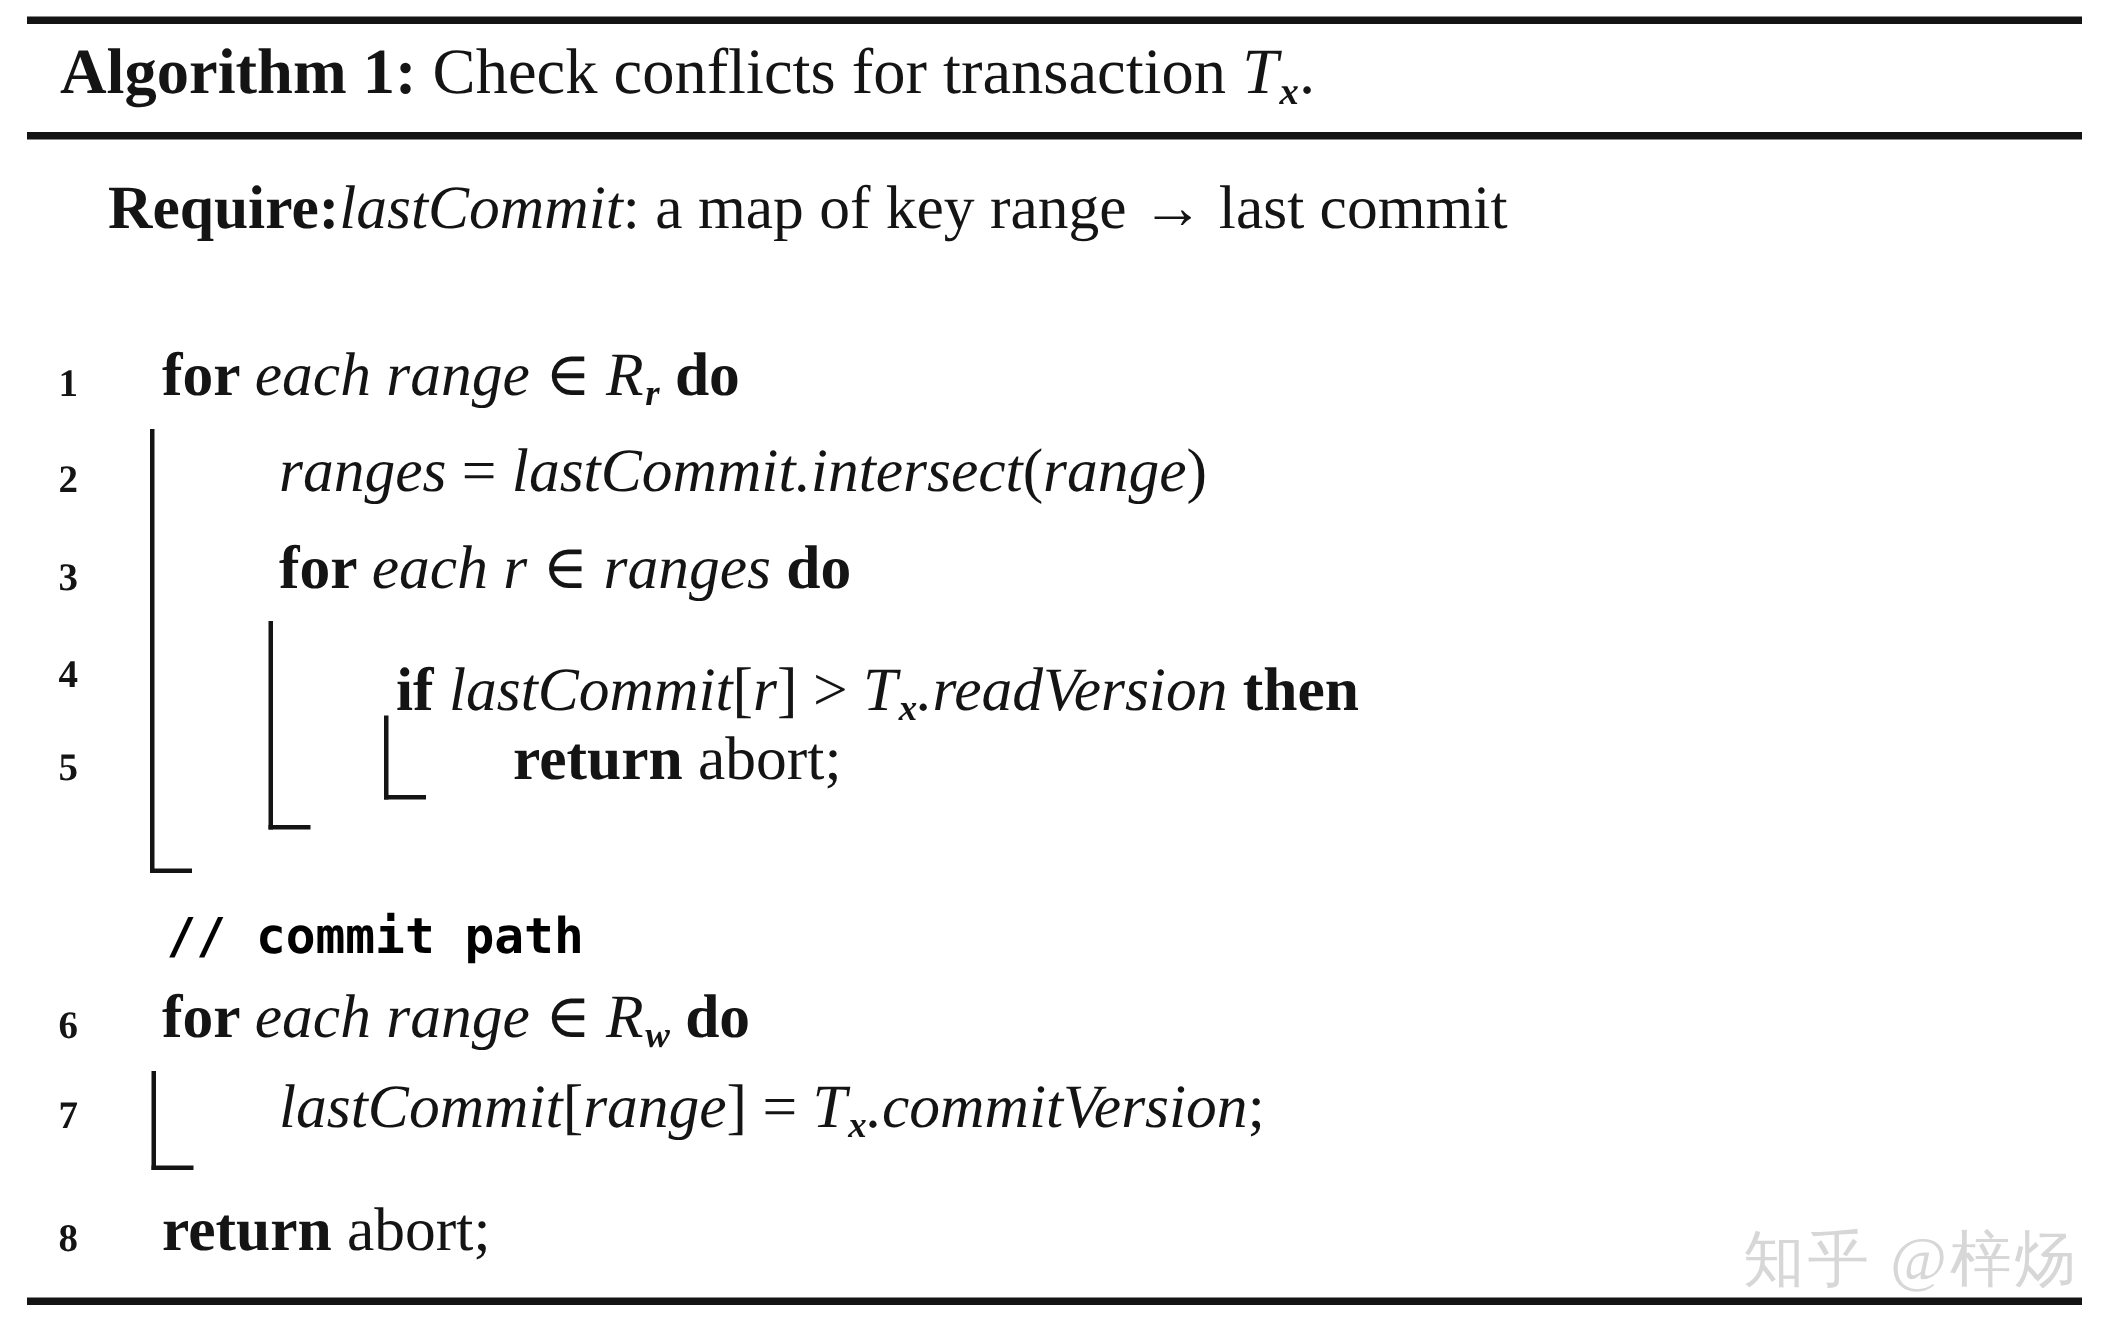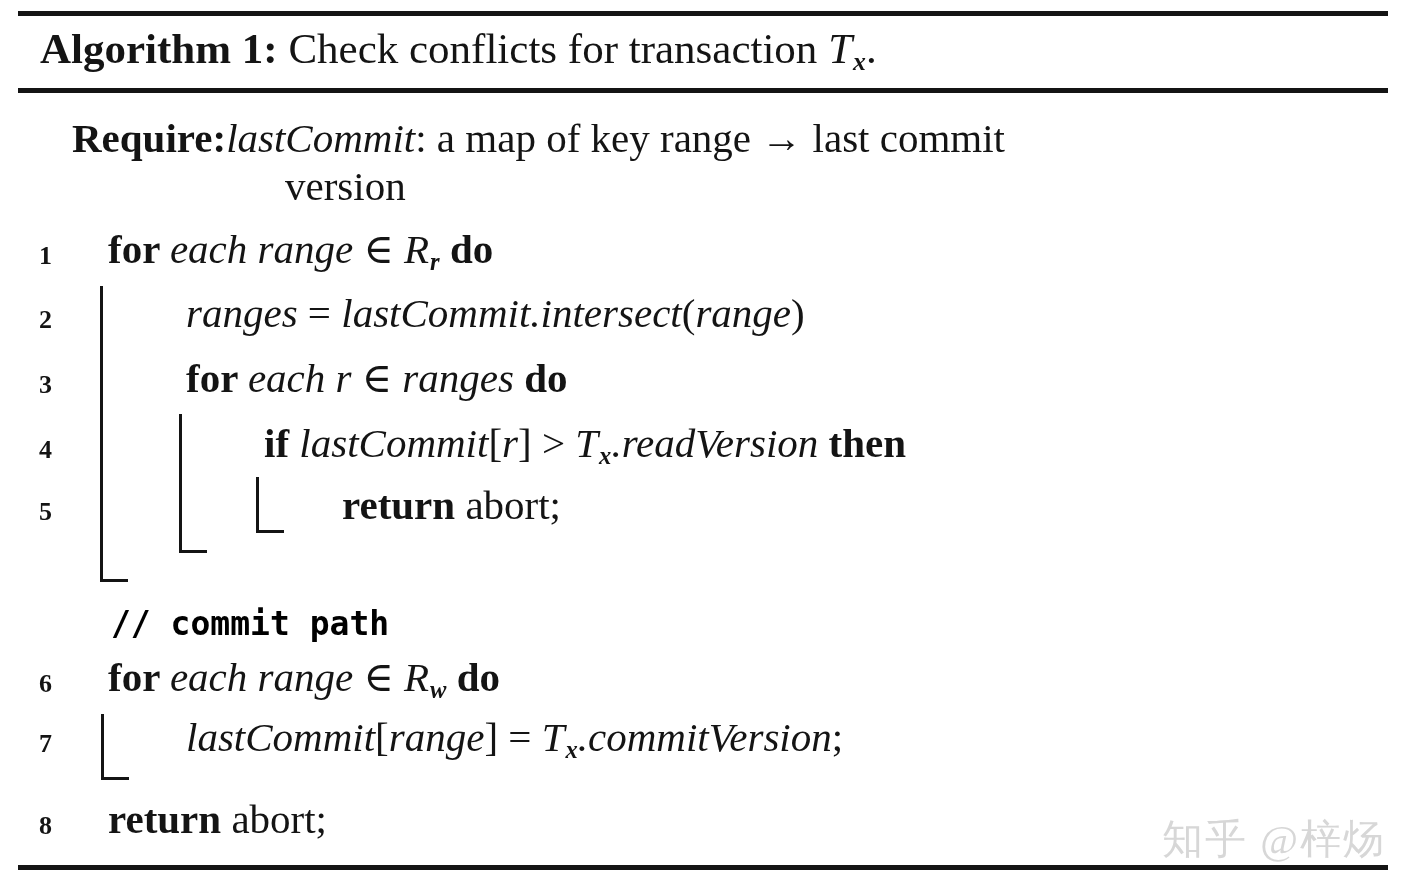--- a/index.html
+++ b/index.html
@@ -85,31 +85,30 @@
 
 <div class="page" style="color: rgb(20, 20, 20);">
 
   <div class="hrule" style="top: 11px; background: rgb(20, 20, 20);"></div>
   <div class="hrule" style="top: 88px; background: rgb(20, 20, 20);"></div>
   <div class="hrule" style="top: 865px; background: rgb(20, 20, 20);"></div>
 
   <div class="caption"><span class="seg-b">Algorithm 1:</span><span class="seg-p"> Check conflicts for transaction </span><span class="seg-i">T</span><span class="seg-s">x</span><span class="seg-p">.</span></div>
 
   <div class="require-line" style="top:101px; left:72px;margin-top:15px;"><span class="seg-b">Require:</span><span class="seg-i">lastCommit</span><span class="seg-p">: a map of key range </span><span class="seg-p">→</span><span class="seg-p"> last commit</span></div>
-  <div class="require-line" style="top:164px; left:285px;"><span class="seg-p">version</span></div>
 
   <div id="code-layer">
       <div class="line-num" style="top: 241px;">1</div>
       <div class="code-line" style="top: 228px; left: 72px;"><span class="seg-b">for </span><span class="seg-i">each range </span><span class="seg-p">∈ </span><span class="seg-i">R</span><span class="seg-s">r</span><span class="seg-p"> </span><span class="seg-b">do</span></div>
       <div class="line-num" style="top: 305px;">2</div>
       <div class="code-line" style="top: 292px; left: 150px; font-family: Liberation Serif, serif;"><span class="seg-i">ranges </span><span class="seg-p">= </span><span class="seg-i">lastCommit.intersect</span><span class="seg-p">(</span><span class="seg-i">range</span><span class="seg-p">)</span></div>
       <div class="line-num" style="top: 370px;">3</div>
       <div class="code-line" style="top: 357px; left: 150px;"><span class="seg-b">for </span><span class="seg-i">each r </span><span class="seg-p">∈ </span><span class="seg-i">ranges </span><span class="seg-b">do</span></div>
       <div class="line-num" style="top: 435px;">4</div>
-      <div class="code-line" style="top: 422px; left: 228px; text-align: right;"><span class="seg-b">if </span><span class="seg-i">lastCommit</span><span class="seg-p">[</span><span class="seg-i">r</span><span class="seg-p">] &gt; </span><span class="seg-i">T</span><span class="seg-s">x</span><span class="seg-i">.readVersion </span><span class="seg-b">then</span></div>
+      <div class="code-line" style="top: 438px; left: 228px; text-align: right;"><span class="seg-b">if </span><span class="seg-i">lastCommit</span><span class="seg-p">[</span><span class="seg-i">r</span><span class="seg-p">] &gt; </span><span class="seg-i">T</span><span class="seg-s">x</span><span class="seg-i">.readVersion </span><span class="seg-b">then</span></div>
       <div class="line-num" style="top: 497px;">5</div>
       <div class="code-line" style="top: 484px; left: 306px;"><span class="seg-b">return </span><span class="seg-p">abort;</span></div>
       <div class="code-line" style="top: 600px; left: 75px;"><span class="seg-c" style="color: #000000;">// commit path</span></div>
       <div class="line-num" style="top: 669px;">6</div>
       <div class="code-line" style="top: 656px; left: 72px; text-align: center;"><span class="seg-b">for </span><span class="seg-i">each range </span><span class="seg-p">∈ </span><span class="seg-i">R</span><span class="seg-s">w</span><span class="seg-p"> </span><span class="seg-b">do</span></div>
       <div class="line-num" style="top: 729px;">7</div>
       <div class="code-line" style="top: 716px; left: 150px;"><span class="seg-i">lastCommit</span><span class="seg-p">[</span><span class="seg-i">range</span><span class="seg-p">] = </span><span class="seg-i">T</span><span class="seg-s">x</span><span class="seg-i">.commitVersion</span><span class="seg-p">;</span></div>
       <div class="line-num" style="top: 811px;">8</div>
       <div class="code-line" style="top: 798px; left: 72px;"><span class="seg-b">return </span><span class="seg-p">abort;</span></div>
     </div>

